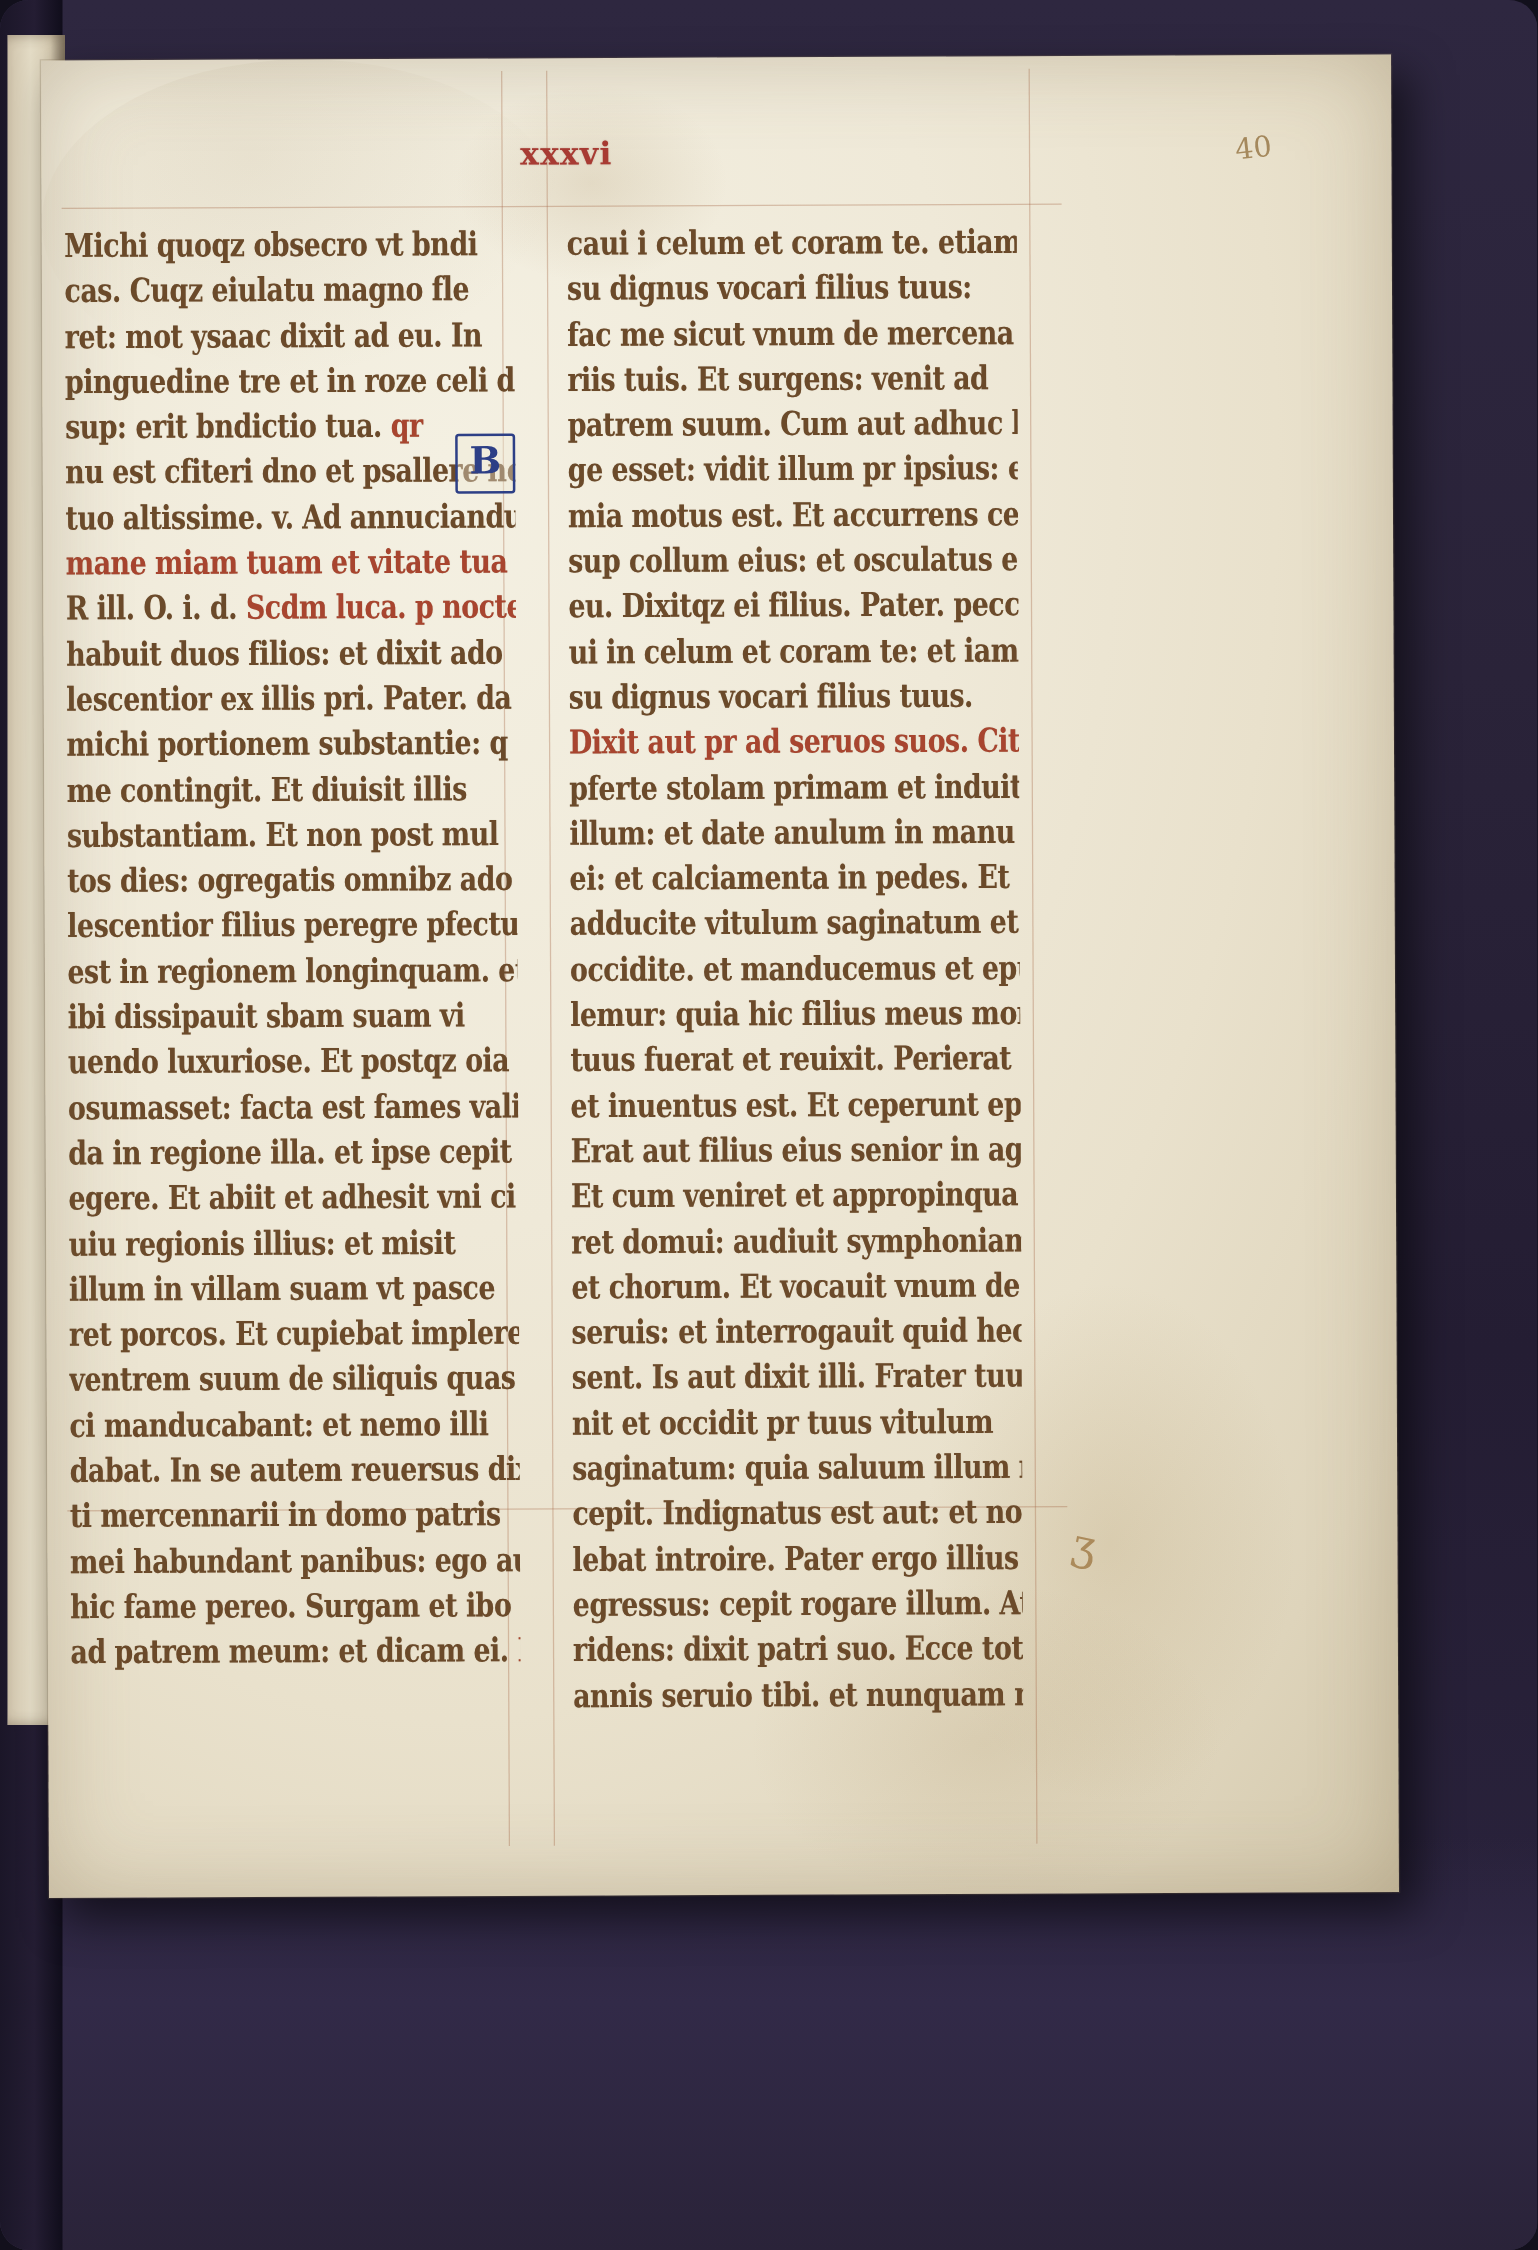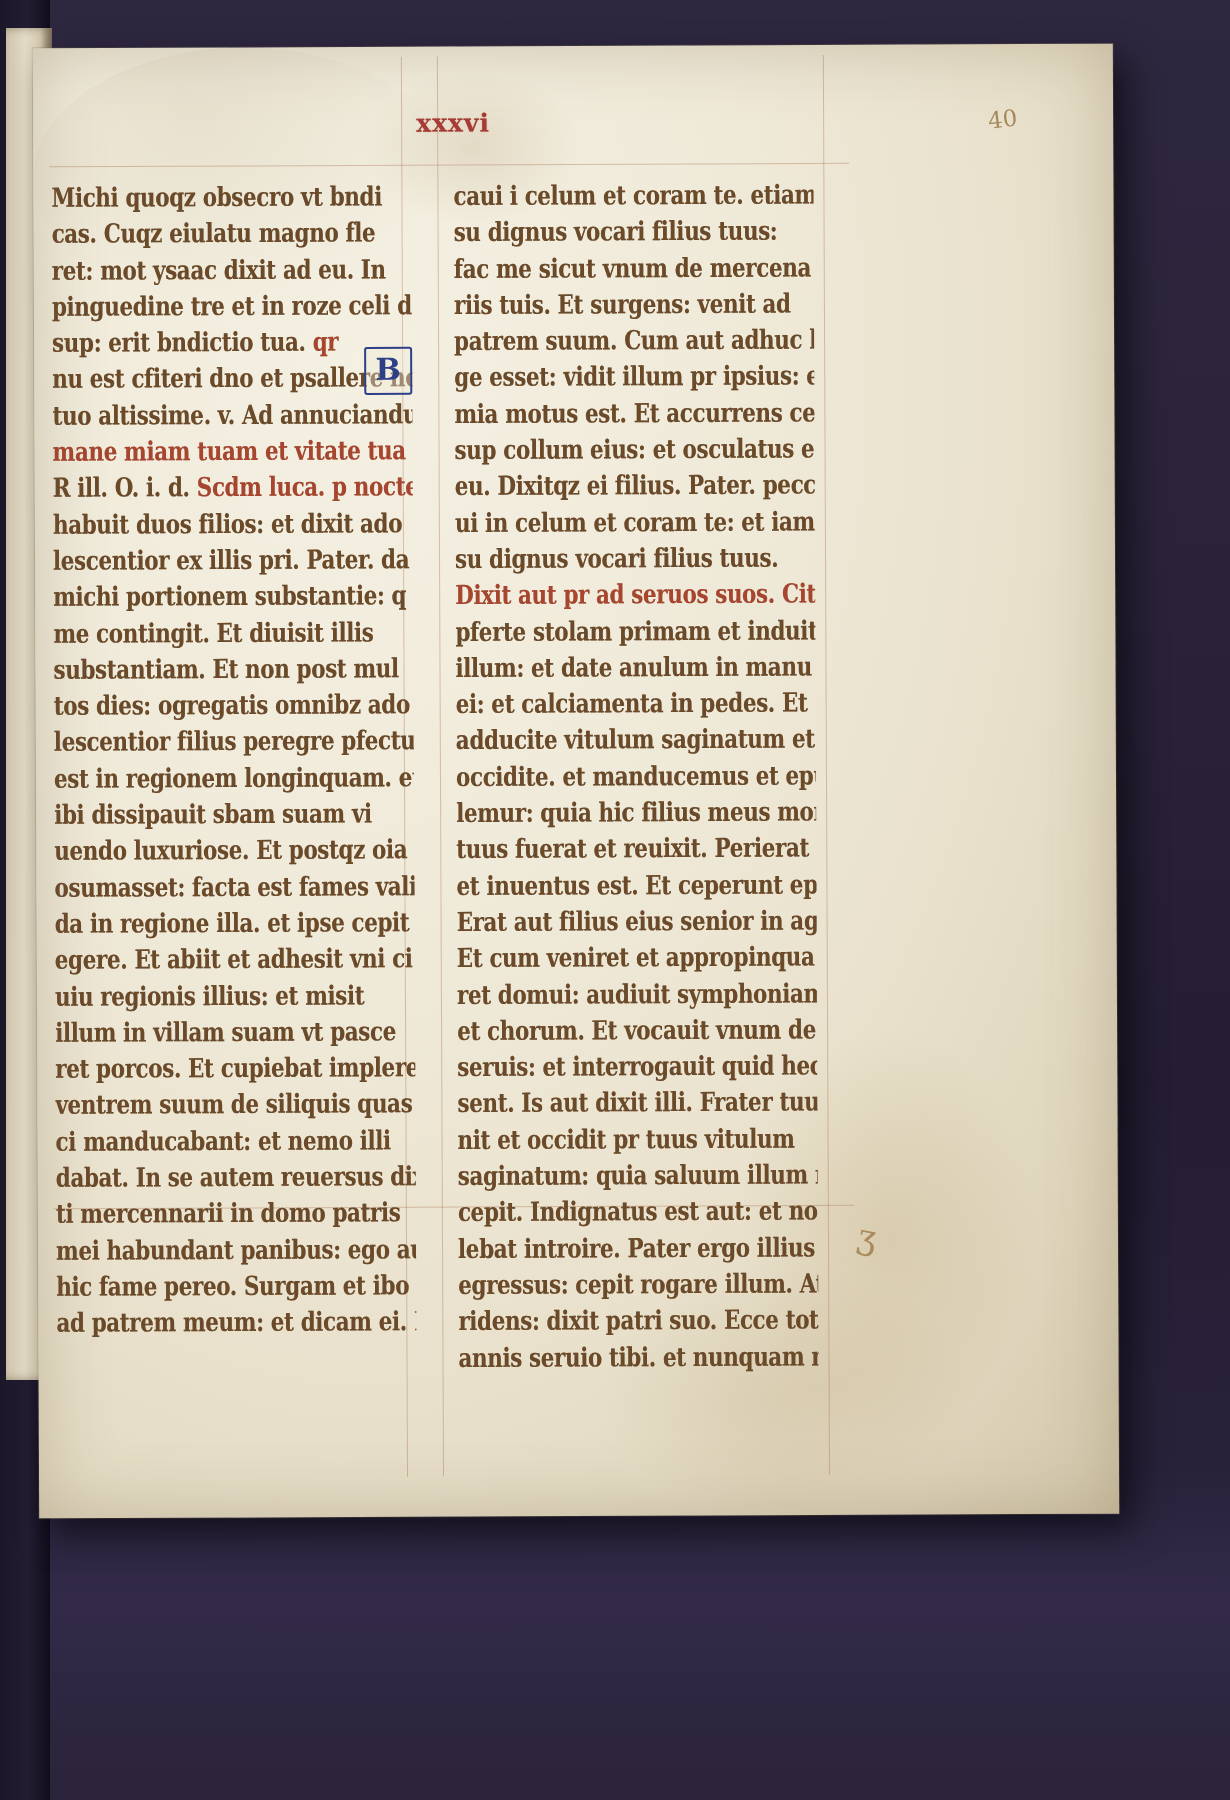--- a/index.html
+++ b/index.html
@@ -15,20 +15,21 @@
   }
 
   
   #photo {
     position: relative;
     width: 1230px;
     height: 1800px;
     background:
       radial-gradient(circle at 52% 48%, #3a3350 0%, #262036 45%, #191427 100%);
     overflow: hidden;
+    border-radius: 23px;
   }
   .cloth {
     position: absolute;
     inset: 0;
     background:
       linear-gradient(180deg, #2e2740 0%, #2a2339 30%, #241d33 60%, #2c2540 100%);
   }
   .cloth-bottom {
     position: absolute;
     left: 0; right: 0; bottom: 0;

